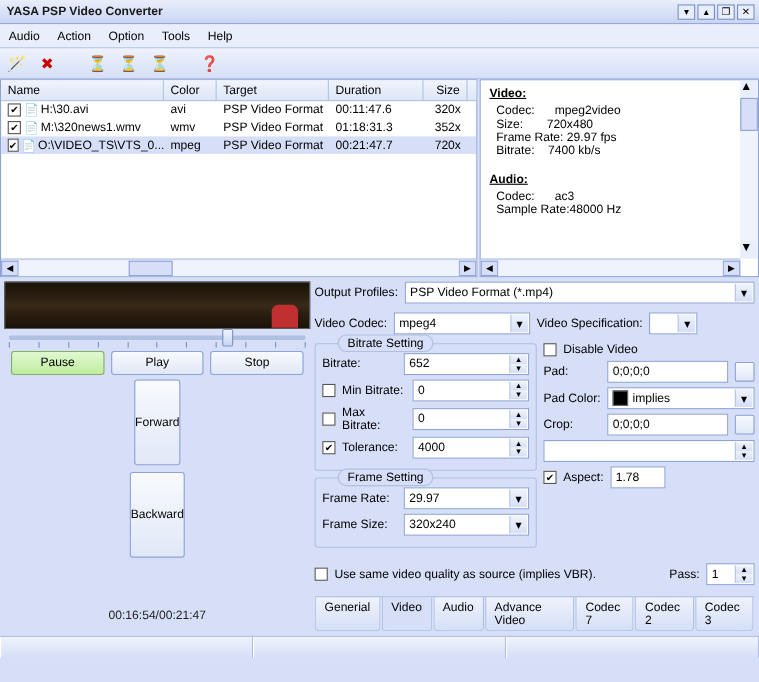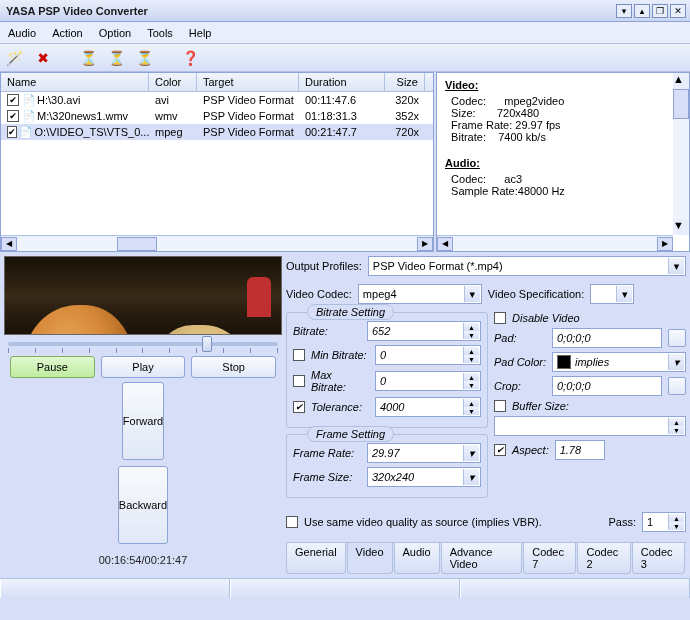--- a/index.html
+++ b/index.html
@@ -56,32 +56,32 @@
 
 .slider-row { height: 24px; display: flex; align-items: center; padding: 6px 4px; }
 .slider { flex: 1; height: 4px; background: #b0c0e0; position: relative; border-radius: 2px; }
 .slider .ticks { position: absolute; top: 6px; left: 0; right: 0; height: 4px; display: flex; justify-content: space-between; }
 .slider .ticks span { width: 1px; height: 5px; background: #7a90c4; }
 .slider .knob { position: absolute; top: -6px; left: 72%; width: 10px; height: 16px; background: linear-gradient(#f0f4fc, #c9d6f2); border: 1px solid #7a90c4; border-radius: 2px; }
 
 .btnrow { display: flex; gap: 6px; padding: 4px 6px; }
 .btn { flex: 1; height: 22px; background: linear-gradient(#f8fafd, #e0e8f7); border: 1px solid #8ea3d6; border-radius: 3px; display: flex; align-items: center; justify-content: center; cursor: pointer; }
 .btn.green { background: linear-gradient(#e0f8d0, #c0eca0); border-color: #80b060; }
-.timecode { padding: 4px 8px; font-size: 11px; color: #222; text-align: left; }
+.timecode { padding: 4px 8px; font-size: 11px; color: #222; text-align: left; margin-top: 37px; }
 .btnrow2 { display: flex; gap: 6px; padding: 0 6px 4px; align-items: center; flex-direction: column; }
 
 .settings-side { flex: 1; display: flex; flex-direction: column; gap: 8px; }
 .formrow { display: flex; align-items: center; gap: 6px; }
 .formrow label { color: #000; }
 .combo { flex: 1; height: 20px; background: #fff; border: 1px solid #8ea3d6; display: flex; align-items: center; padding: 0 4px; position: relative; }
 .combo .dropbtn { position: absolute; right: 1px; top: 1px; bottom: 1px; width: 16px; background: linear-gradient(#eef3fc, #d6dff7); border-left: 1px solid #b0c0e0; display: flex; align-items: center; justify-content: center; }
 .spinner { width: 16px; display: flex; flex-direction: column; position: absolute; right: 1px; top: 1px; bottom: 1px; }
 .spinner div { flex: 1; background: linear-gradient(#eef3fc, #d6dff7); border-left: 1px solid #b0c0e0; display: flex; align-items: center; justify-content: center; font-size: 7px; }
 
-.twocol { display: flex; gap: 6px; flex: 1; font-style: italic; }
+.twocol { display: flex; gap: 6px; flex: 1; }
 .leftcol { width: 202px; display: flex; flex-direction: column; gap: 6px; }
 .rightcol { flex: 1; display: flex; flex-direction: column; gap: 4px; }
 .group { border: 1px solid #b0c0e0; border-radius: 3px; padding: 8px 6px 6px; position: relative; }
 .group .glabel { position: absolute; top: -9px; left: 20px; background: #d6dff7; padding: 1px 8px; border: 1px solid #b0c0e0; border-radius: 8px; }
 .group .formrow { margin-bottom: 4px; }
 .group .formrow label { width: 68px; }
 .numbox { flex: 1; height: 20px; background: #fff; border: 1px solid #8ea3d6; padding: 0 4px; display: flex; align-items: center; position: relative; }
 .sqbtn { width: 18px; height: 18px; background: linear-gradient(#f8fafd, #e0e8f7); border: 1px solid #8ea3d6; border-radius: 2px; }
 .colorbox { width: 14px; height: 14px; background: #000; border: 1px solid #666; }
 
@@ -349,24 +349,20 @@
             </div>
           </div>
         <div class="formrow">
             <label style="width:52px">Crop:</label>
             <div class="numbox">
               <span>0;0;0;0</span>
             </div>
             <div class="sqbtn"></div>
           </div>
         <div class="formrow">
-            <span class="chk"></span>
-            <label>Buffer Size:</label>
-          </div>
-        <div class="formrow">
             <div class="numbox">
               <div class="spinner">
                 <div>▲</div>
                 <div>▼</div>
               </div>
             </div>
           </div>
         <div class="formrow">
             <span class="chk">✔</span>
             <label>Aspect:</label>

